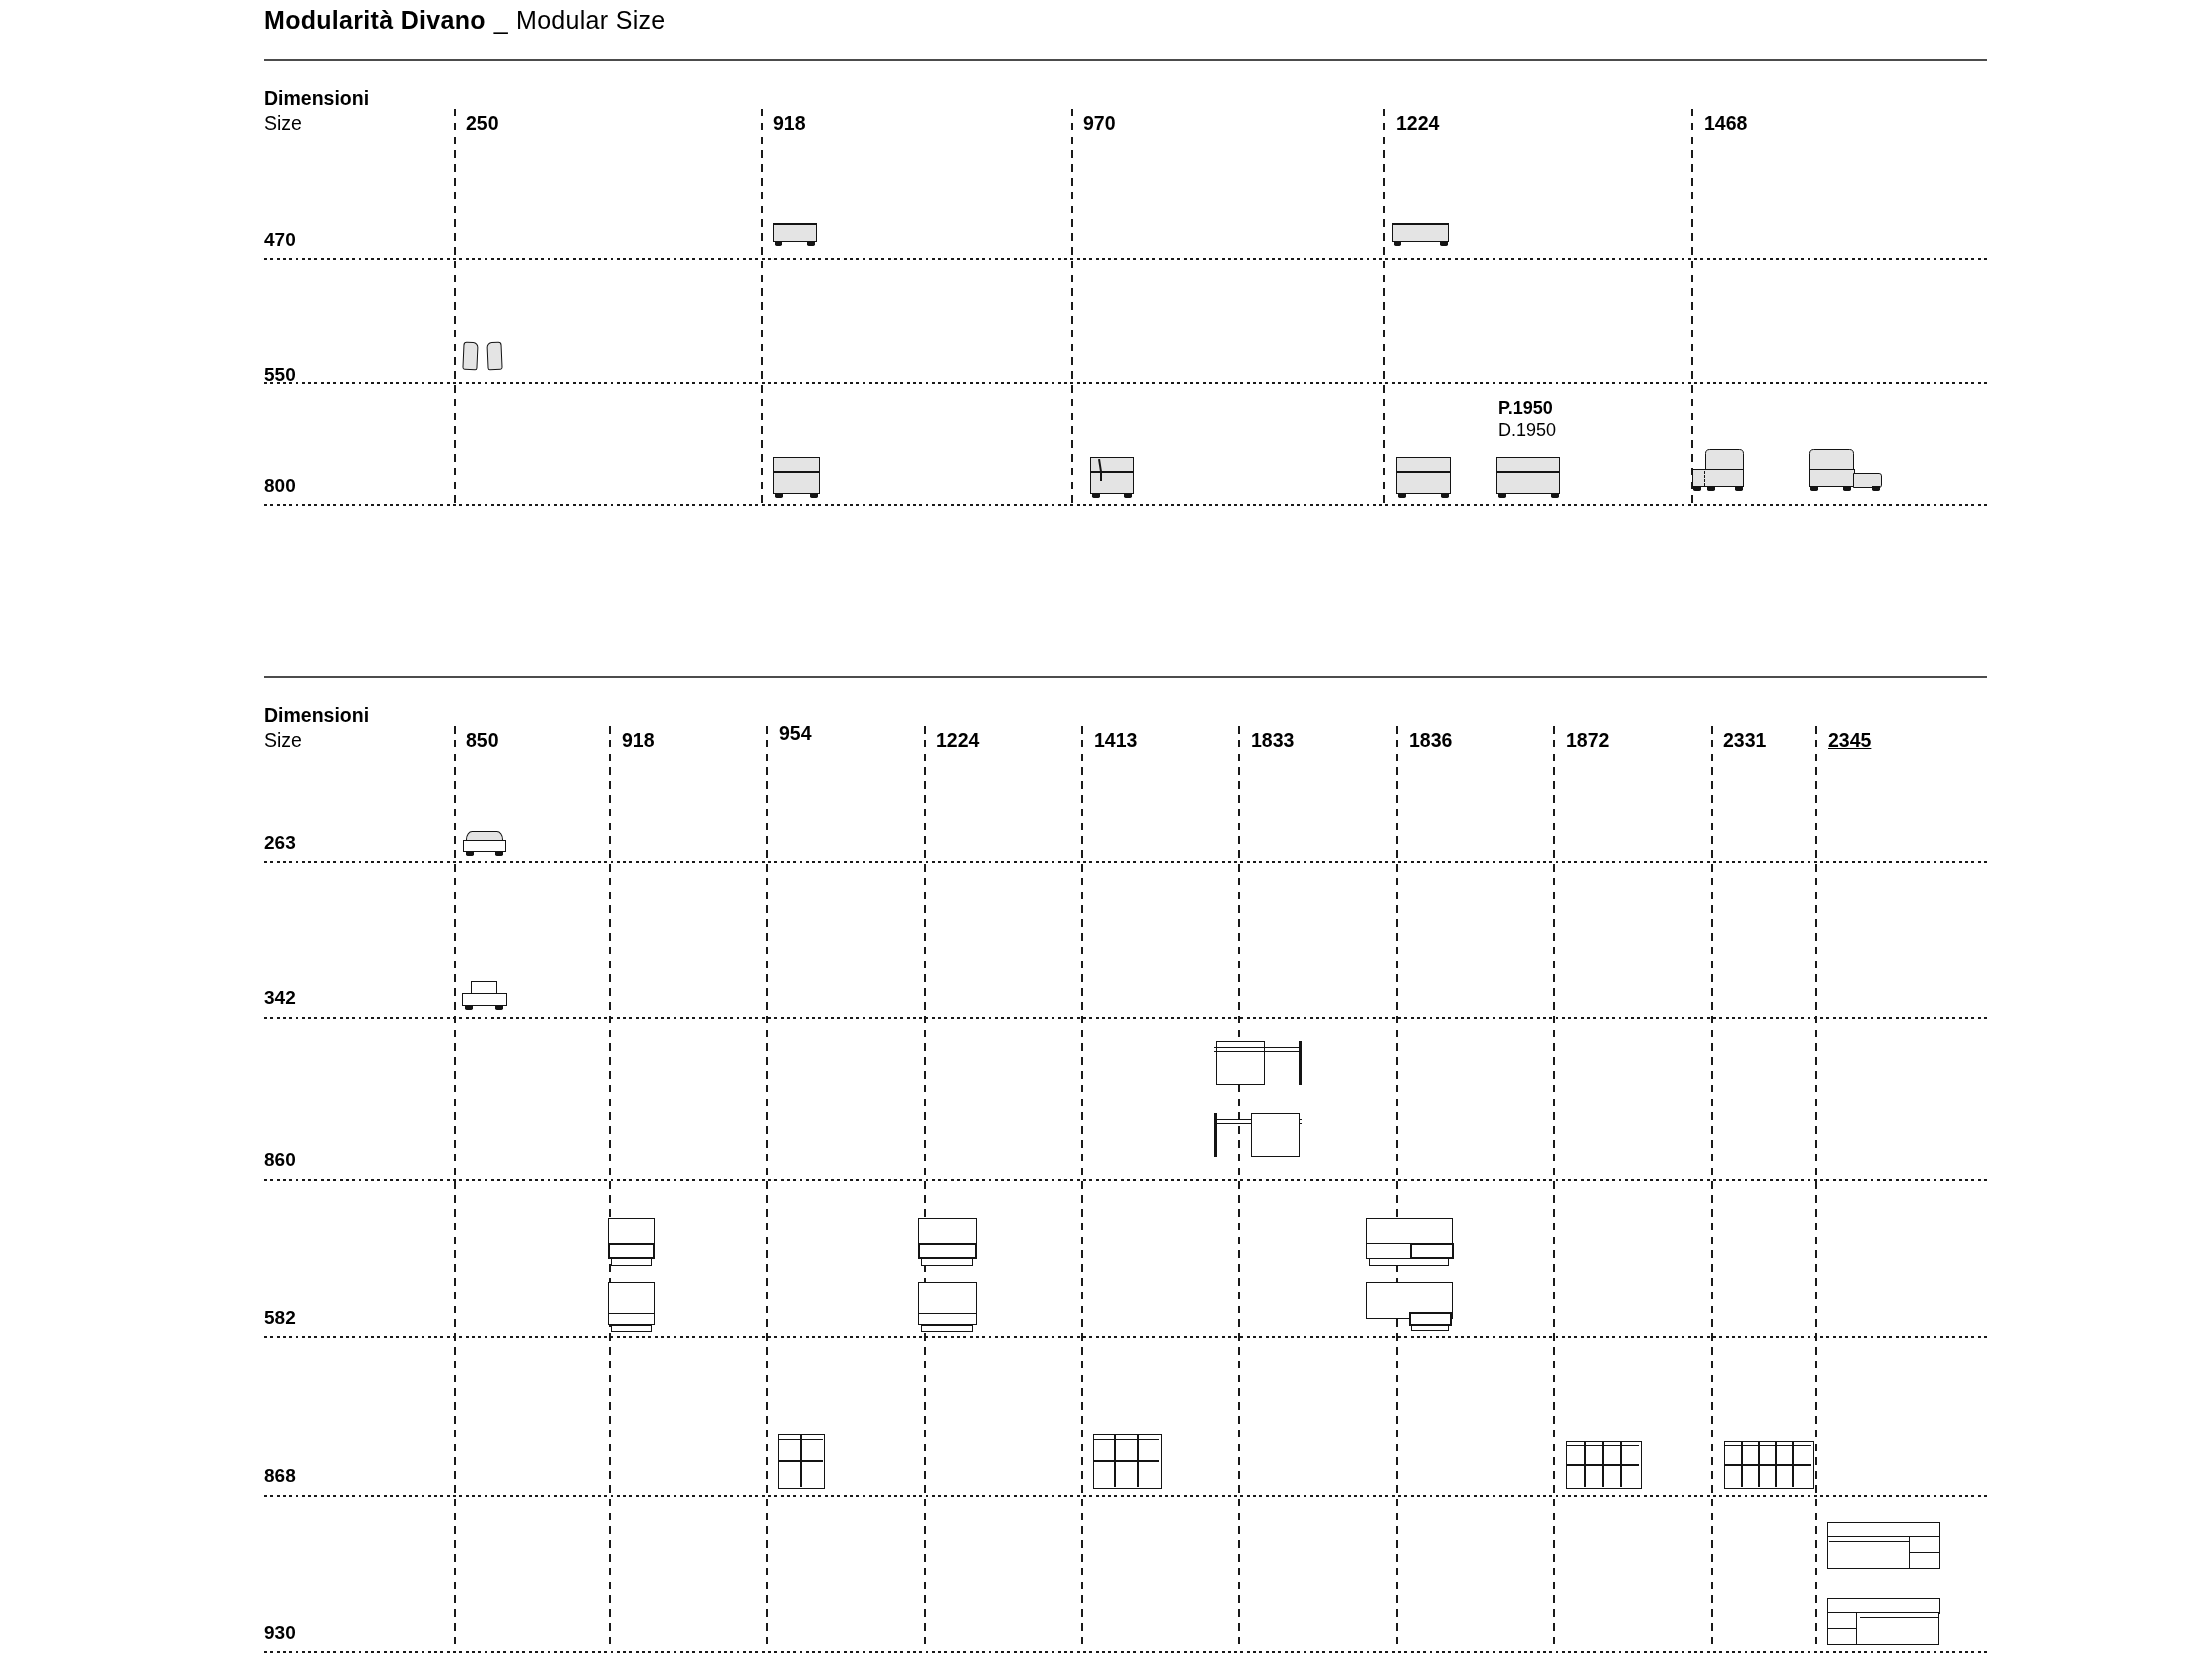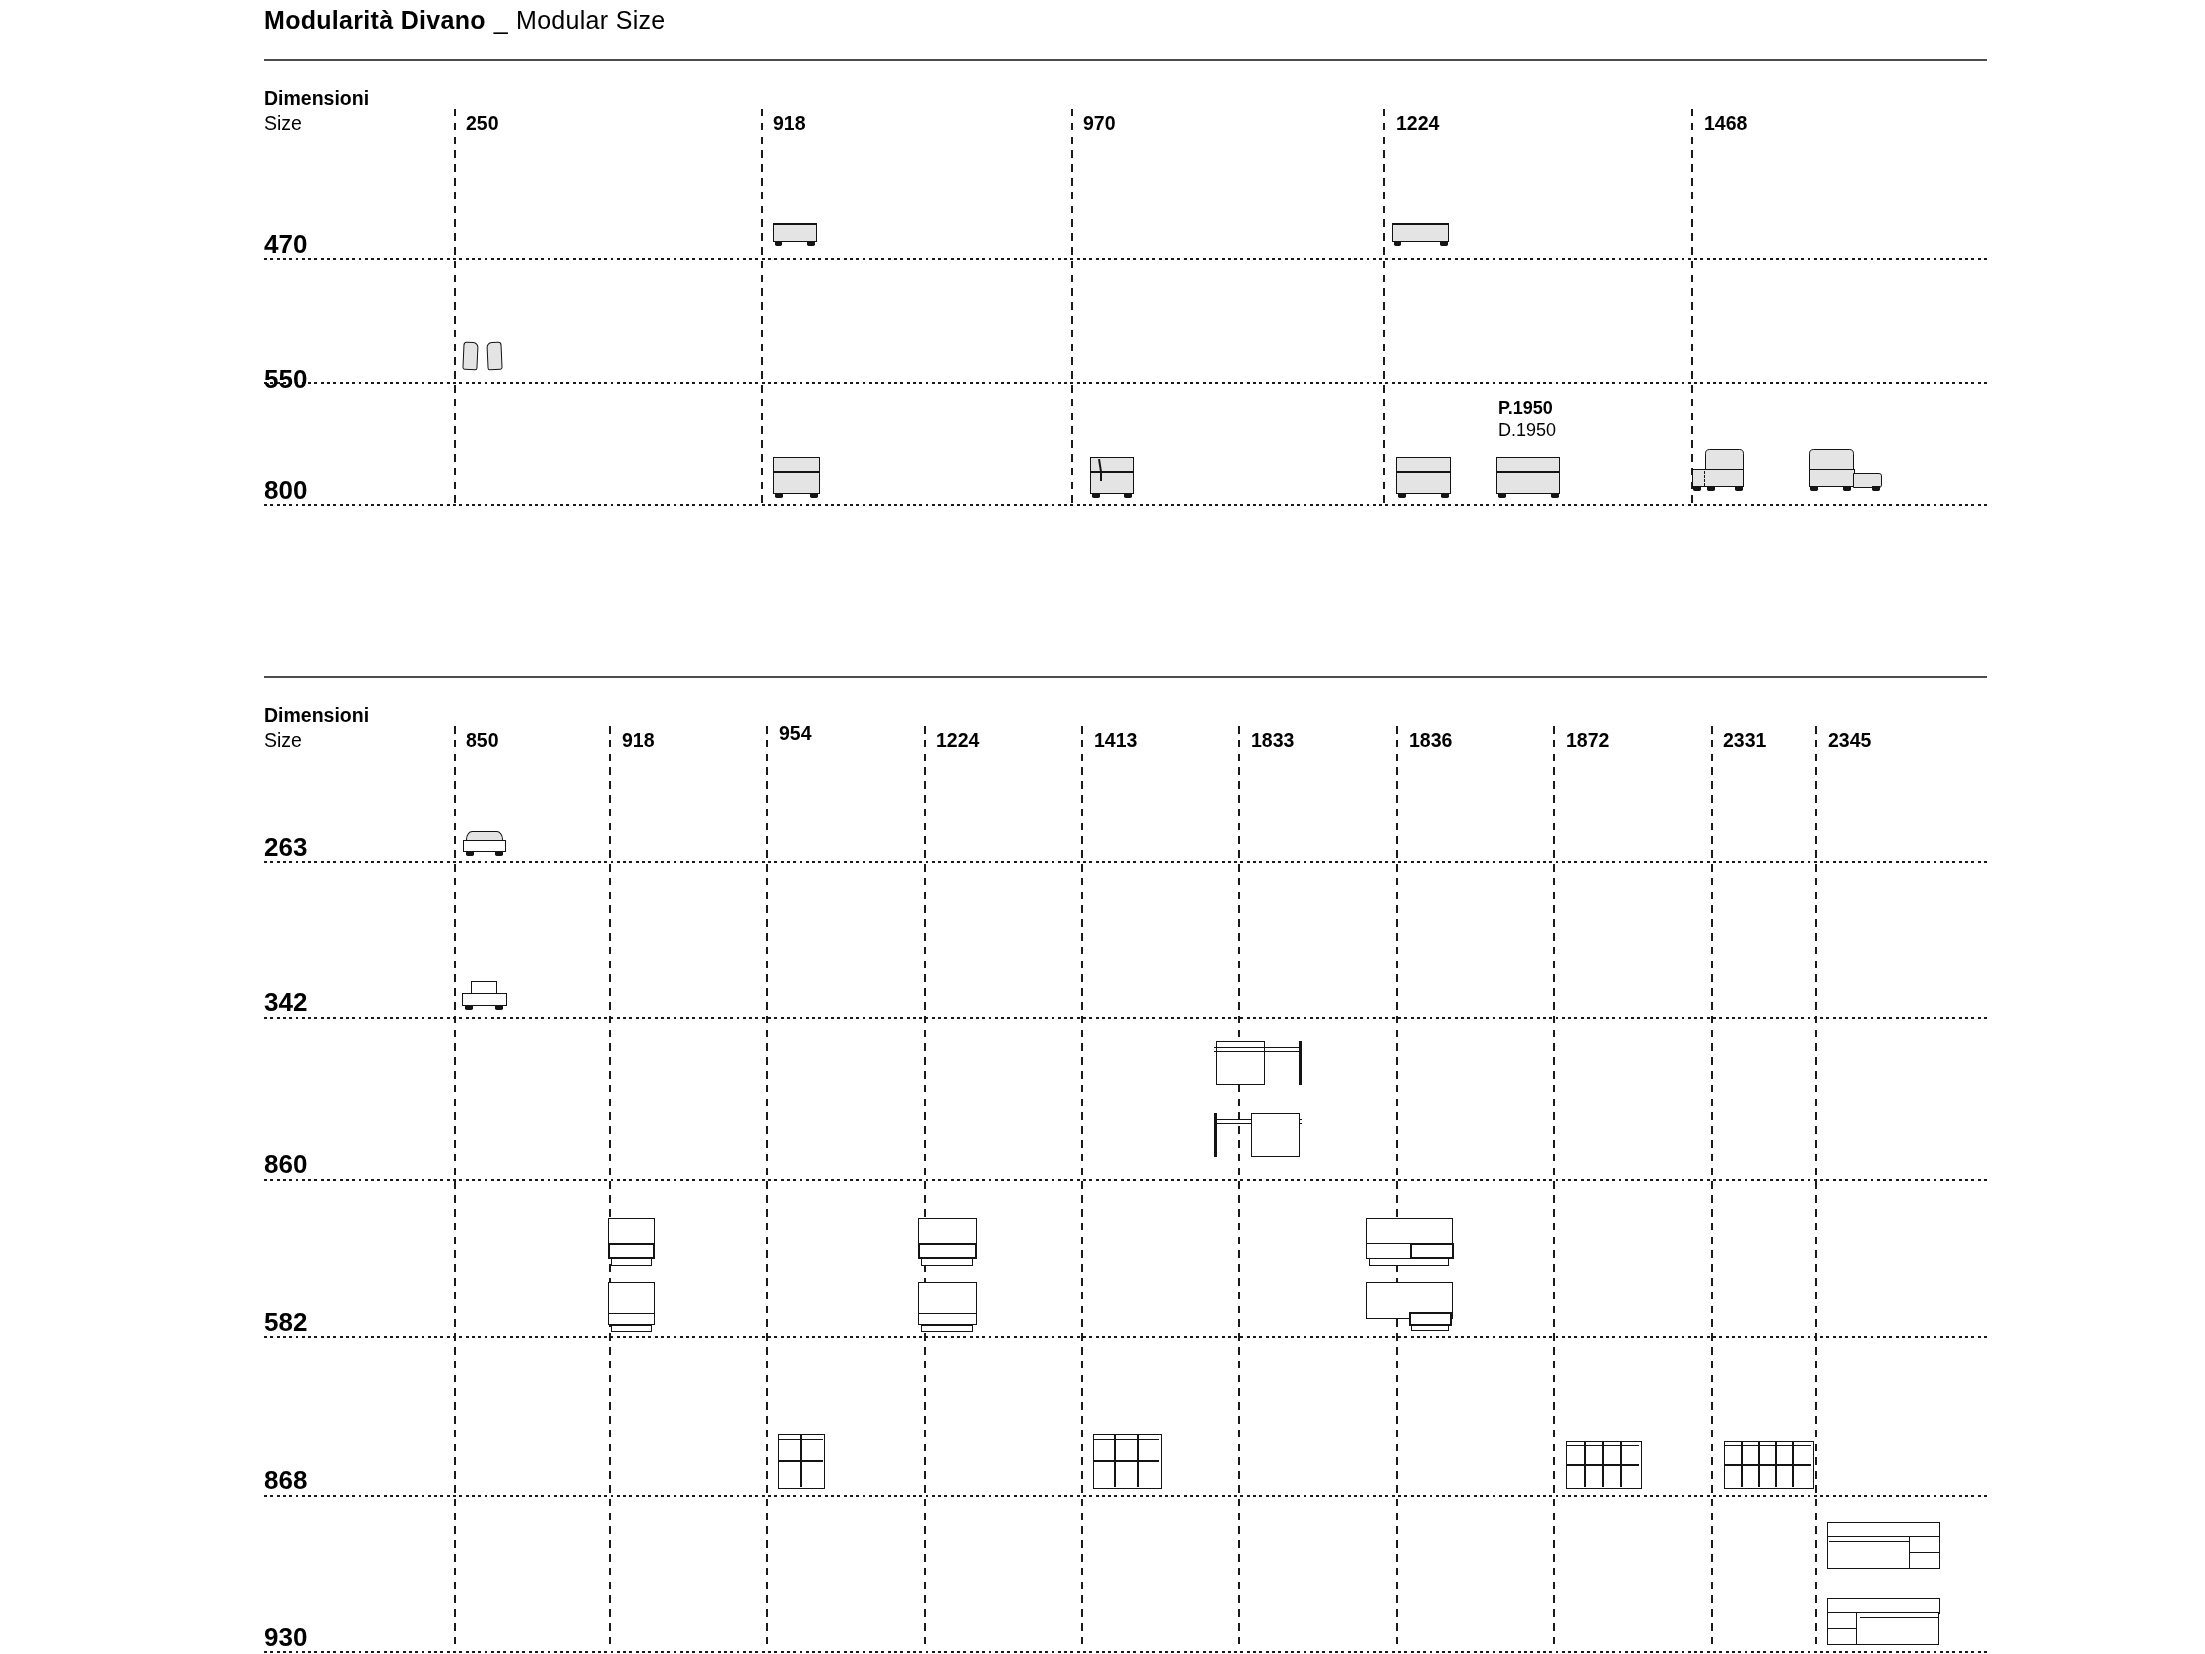--- a/index.html
+++ b/index.html
@@ -7,21 +7,21 @@
           font-family:"Liberation Sans",sans-serif;color:#000;}
   
   .title{position:absolute;font-size:25px;letter-spacing:0.3px;white-space:nowrap;}
   .title .tb{font-weight:700;}
   .title .tsep{font-weight:400;margin:0 8px;}
   .title .tl{font-weight:400;}
   .rule{position:absolute;height:1.7px;background:#4c4c4c;}
   .dimit{position:absolute;font-size:19.5px;font-weight:700;white-space:nowrap;}
   .dimen{position:absolute;font-size:19.5px;font-weight:400;white-space:nowrap;}
   .collabel{position:absolute;font-size:19.5px;font-weight:700;white-space:nowrap;}
-  .rowlabel{position:absolute;font-size:26px;font-weight:700;white-space:nowrap;}
+  .rowlabel{position:absolute;font-size:19px;font-weight:700;white-space:nowrap;}
   .codebold{position:absolute;font-size:18px;font-weight:700;white-space:nowrap;}
   .codelight{position:absolute;font-size:18px;font-weight:400;white-space:nowrap;}
   
   .vline{position:absolute;width:1.7px;
          background:repeating-linear-gradient(180deg,#1a1a1a 0 7.5px,transparent 7.5px 13.8px);}
   .hline{position:absolute;height:2.3px;
          background:repeating-linear-gradient(90deg,#1a1a1a 0 2.9px,transparent 2.9px 6.3px);}
   
   .ico{position:absolute;}
   .g{position:absolute;background:#e4e4e4;border:1.7px solid #141414;box-sizing:border-box;}
@@ -152,21 +152,21 @@
 
   <div class="collabel" style="left:466px;top:729px;">850</div>
   <div class="collabel" style="left:622px;top:729px;">918</div>
   <div class="collabel" style="left:779px;top:722px;">954</div>
   <div class="collabel" style="left:936px;top:729px;">1224</div>
   <div class="collabel" style="left:1094px;top:729px;">1413</div>
   <div class="collabel" style="left:1251px;top:729px;">1833</div>
   <div class="collabel" style="left:1409px;top:729px;">1836</div>
   <div class="collabel" style="left:1566px;top:729px;">1872</div>
   <div class="collabel" style="left:1723px;top:729px;">2331</div>
-  <div class="collabel" style="left:1828px;top:729px;">2345</div>
+  <div class="collabel" style="left:1828px;top:729px;text-decoration:underline;">2345</div>
 
   <div class="hline" style="left:264px;top:861px;width:1723px;"></div>
   <div class="hline" style="left:264px;top:1017px;width:1723px;"></div>
   <div class="hline" style="left:264px;top:1179px;width:1723px;"></div>
   <div class="hline" style="left:264px;top:1336px;width:1723px;"></div>
   <div class="hline" style="left:264px;top:1495px;width:1723px;"></div>
   <div class="hline" style="left:264px;top:1651px;width:1723px;"></div>
 
   <div class="rowlabel" style="left:264px;top:832px;">263</div>
   <div class="rowlabel" style="left:264px;top:987px;">342</div>

